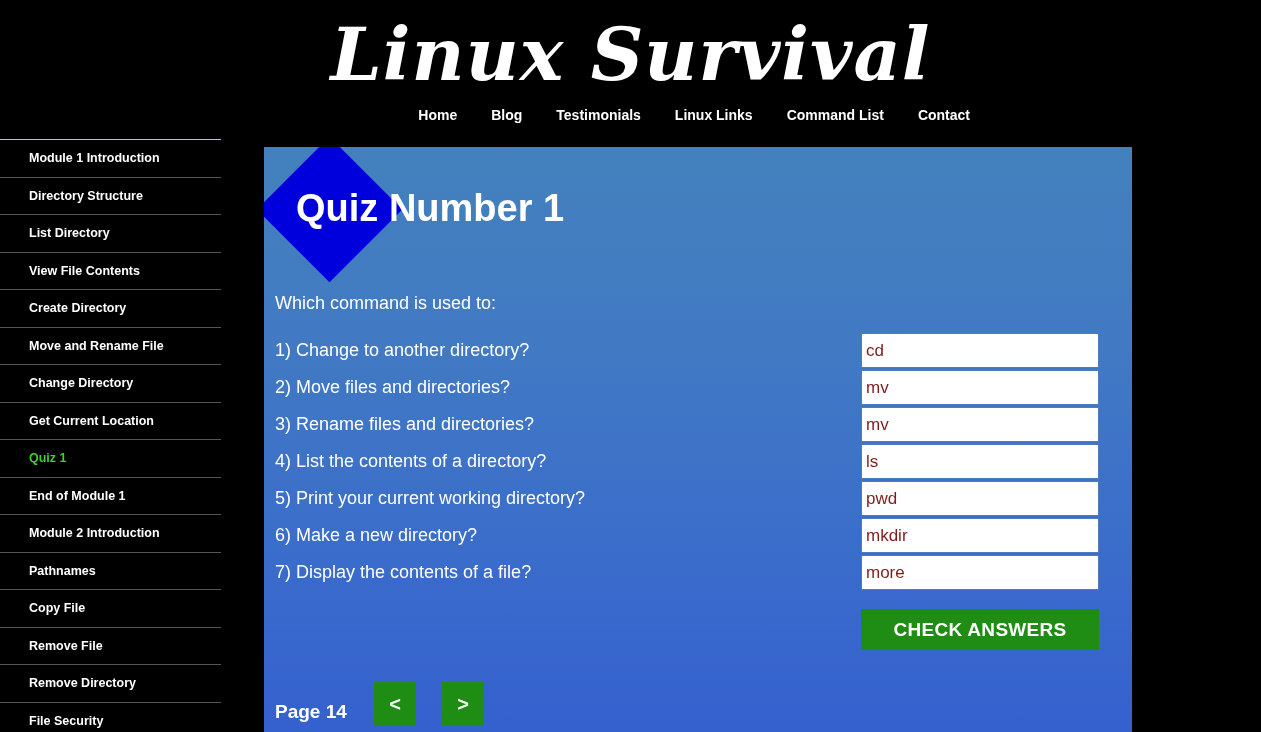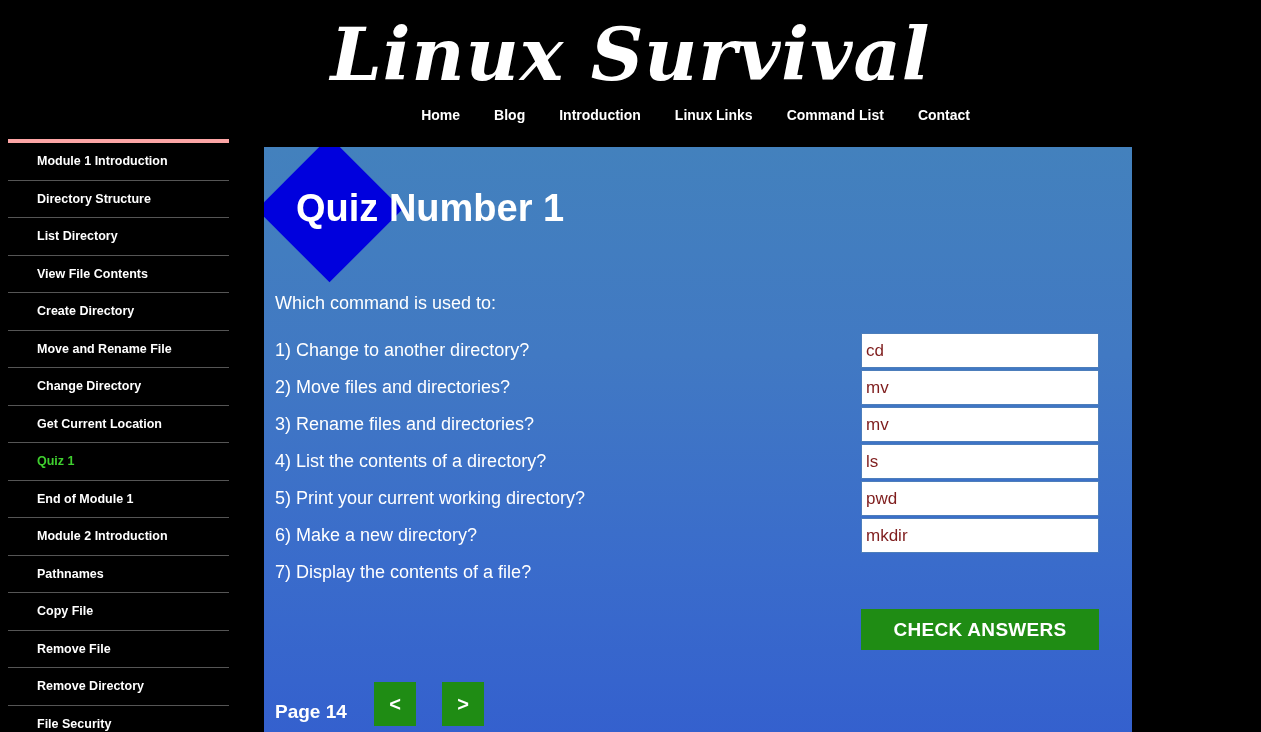--- a/index.html
+++ b/index.html
@@ -33,23 +33,23 @@
   }
   #topnav .navlink {
     color:#ffffff; font-size:14px; font-weight:600;
     text-decoration:none; padding:0 17px;
     white-space:nowrap; cursor:pointer; line-height:17px;
   }
   #topnav .navlink:last-child { padding-right:14px; }
 
   
   #sidebar {
-    position:absolute; left:8px; top:139px; width:221px; height:593px;
+    position:absolute; left:0; top:139px; width:221px; height:593px;
     background:#000; overflow:hidden;
-    border-top:4px solid #fca5a5;
+    border-top:1px solid #fca5a5;
   }
   .side-item {
     height:37.5px; line-height:37.5px;
     border-bottom:1px solid #555555;
     padding-left:29px;
     color:#ffffff; font-size:12.5px; font-weight:600;
     white-space:nowrap; cursor:pointer; overflow:hidden;
   }
   .side-item.active { color:#3fcf2f; }
 
@@ -141,21 +141,21 @@
 </head>
 <body>
 
 <div id="page">
 
   <div id="header">
     <div id="logo">Linux Survival</div>
     <div id="topnav">
       <a class="navlink" href="#">Home</a>
       <a class="navlink" href="#">Blog</a>
-      <a class="navlink" href="#">Introduction</a>
+      <a class="navlink" href="#">Testimonials</a>
       <a class="navlink" href="#">Linux Links</a>
       <a class="navlink" href="#">Command List</a>
       <a class="navlink" href="#">Contact</a>
     </div>
   </div>
 
   <div id="sidebar">
       <div class="side-item">Module 1 Introduction</div>
       <div class="side-item">Directory Structure</div>
       <div class="side-item">List Directory</div>
@@ -221,20 +221,21 @@
         </div>
         <div class="qrow">
           <div class="qtext">6) Make a new directory?</div>
           <input type="text" class="ans-input" value="mkdir" placeholder="" style="">
           <svg class="check-icon" viewBox="0 0 44 34">
             <path d="M3 17 L8 12 L16 21 L36 1 L41 6 L16 33 Z" fill="#66dd44"></path>
           </svg>
         </div>
         <div class="qrow">
           <div class="qtext">7) Display the contents of a file?</div>
+          <input type="text" class="ans-input" value="more" placeholder="" style="">
           <svg class="check-icon" viewBox="0 0 44 34">
             <path d="M3 17 L8 12 L16 21 L36 1 L41 6 L16 33 Z" fill="#66dd44"></path>
           </svg>
         </div>
       </div>
 
     <button id="check-btn">CHECK ANSWERS</button>
 
     <div id="footer-nav">
       <div id="page-label">Page 14</div>

